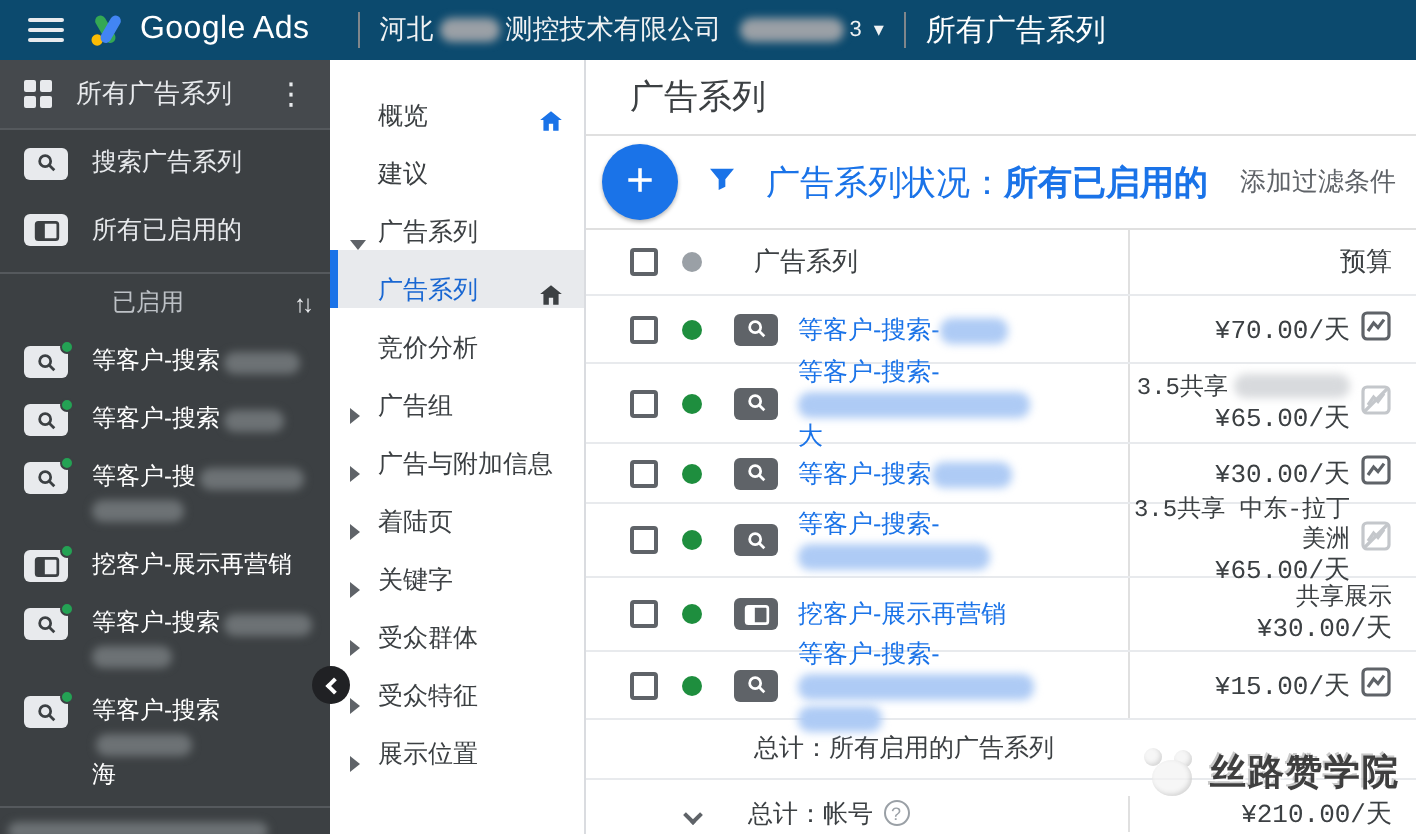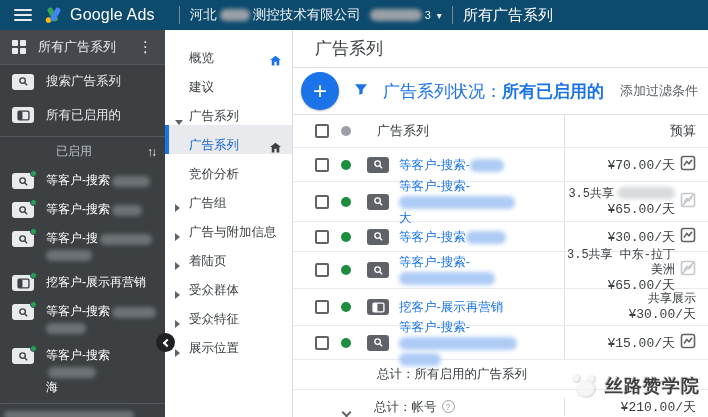--- a/index.html
+++ b/index.html
@@ -102,21 +102,21 @@
   .dot { width:10px; height:10px; border-radius:50%; flex:none; margin-left:12px; }
   .dot.gray { background:#9aa0a6; } .dot.green { background:#1e8e3e; }
   .trow .badge { margin-left:16px; background:#5f6368; }
   .cmp-name { margin-left:10px; font-size:12.5px; color:#1a73e8; line-height:16px; cursor:pointer; }
   .hdr { font-size:13px; color:#3c4043; }
   .hdr-label { margin-left:26px; }
   .budget-lines { display:flex; flex-direction:column; line-height:15px; }
   .budget-lines .note { font-size:12px; }
   .chart-ic { flex:none; cursor:pointer; }
   .total-row { display:flex; border-bottom:1px solid #e8eaed; align-items:center; }
-  .total-row .tcell-l { align-items:flex-end; }
+  .total-row .tcell-l { align-items:center; }
   .total-lbl { font-size:12.5px; color:#3c4043; margin-left:62px; }
   .chev-d { width:7px; height:7px; border-right:2px solid #5f6368; border-bottom:2px solid #5f6368;
     transform:rotate(45deg); margin-left:28px; cursor:pointer; }
   .chev-d + .total-lbl { margin-left:24px; }
   .help-ic { display:inline-block; width:13px; height:13px; border:1px solid #9aa0a6;
     border-radius:50%; color:#9aa0a6; font-size:9px; line-height:12px; text-align:center;
     margin-left:5px; vertical-align:1px; }
 
   
   .watermark { position:absolute; right:8px; bottom:18px; display:flex; align-items:center;
@@ -305,20 +305,24 @@
     <div class="nav-item">
       <span class="car car-r"></span>
       <span class="lbl">广告与附加信息</span>
     </div>
     <div class="nav-item">
       <span class="car car-r"></span>
       <span class="lbl">着陆页</span>
     </div>
     <div class="nav-item">
       <span class="car car-r"></span>
+      <span class="lbl">关键字</span>
+    </div>
+    <div class="nav-item">
+      <span class="car car-r"></span>
       <span class="lbl">受众群体</span>
     </div>
     <div class="nav-item">
       <span class="car car-r"></span>
       <span class="lbl">受众特征</span>
     </div>
     <div class="nav-item">
       <span class="car car-r"></span>
       <span class="lbl">展示位置</span>
     </div>

